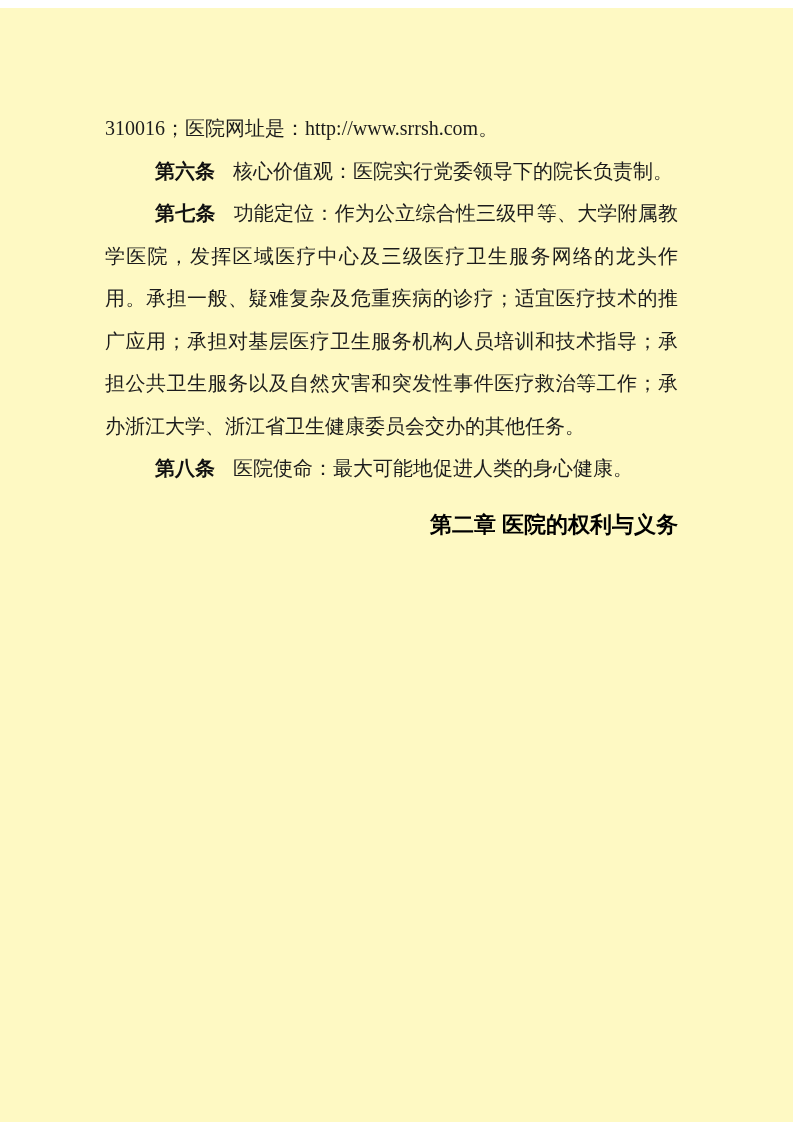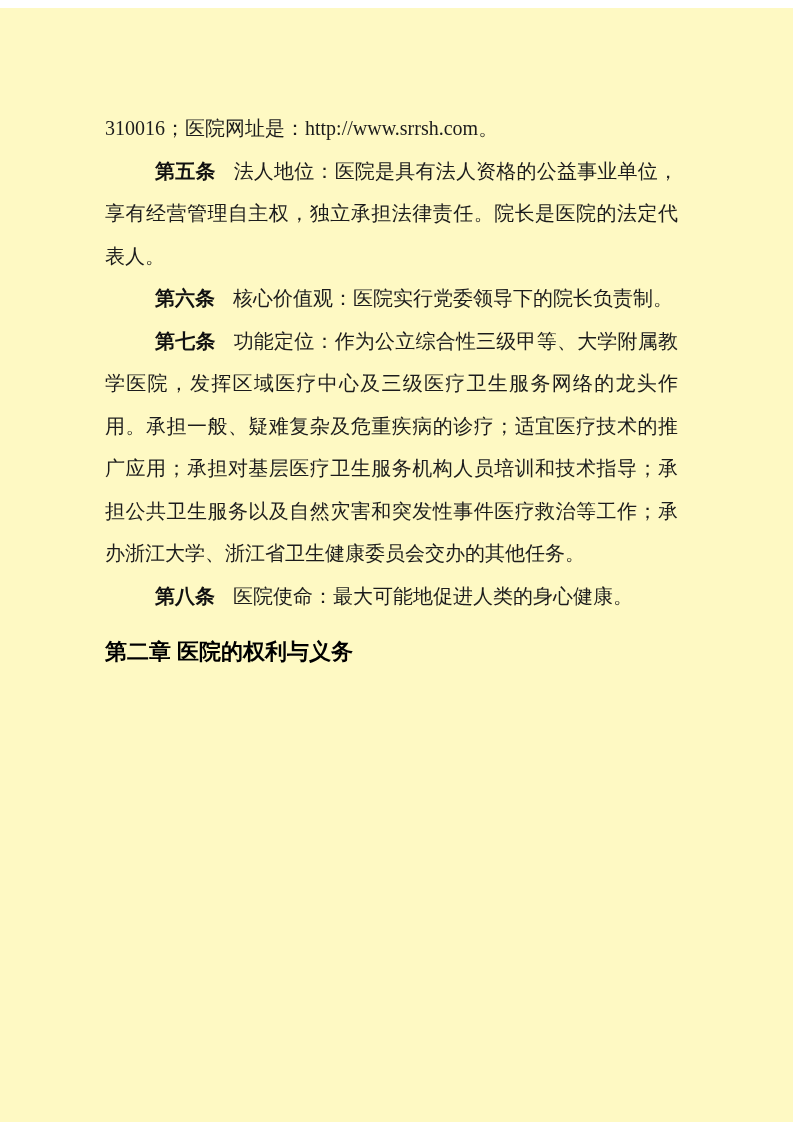--- a/index.html
+++ b/index.html
@@ -34,39 +34,36 @@
   .article-label {
     font-weight: bold;
     color: #111111;
     margin-right: 0.9em;
   }
   .article-label.tight {
     margin-right: 0.4em;
   }
   h2.chapter-heading {
     margin: 14px 0 26px 0;
-    text-align: left;
+    text-align: right;
     text-indent: 0;
     font-family: "Liberation Sans", "DejaVu Sans", sans-serif;
     font-weight: bold;
     font-size: 22px;
     line-height: 42.5px;
     color: #000000;
   }
 </style>
 </head>
 <body>
 
 <div class="page">
 
   <p class="continuation">310016；医院网址是：http://www.srrsh.com。</p>
 
-  <p class="article">
-    <span class="article-label">第五条</span><span>法人地位：医院是具有法人资格的公益事业单位，享有经营管理自主权，独立承担法律责任。院长是医院的法定代表人。</span>
-  </p>
 
   <p class="article">
     <span class="article-label">第六条</span><span>核心价值观：医院实行党委领导下的院长负责制。</span>
   </p>
 
   <p class="article">
     <span class="article-label">第七条</span><span>功能定位：作为公立综合性三级甲等、大学附属教学医院，发挥区域医疗中心及三级医疗卫生服务网络的龙头作用。承担一般、疑难复杂及危重疾病的诊疗；适宜医疗技术的推广应用；承担对基层医疗卫生服务机构人员培训和技术指导；承担公共卫生服务以及自然灾害和突发性事件医疗救治等工作；承办浙江大学、浙江省卫生健康委员会交办的其他任务。</span>
   </p>
 
   <p class="article">

